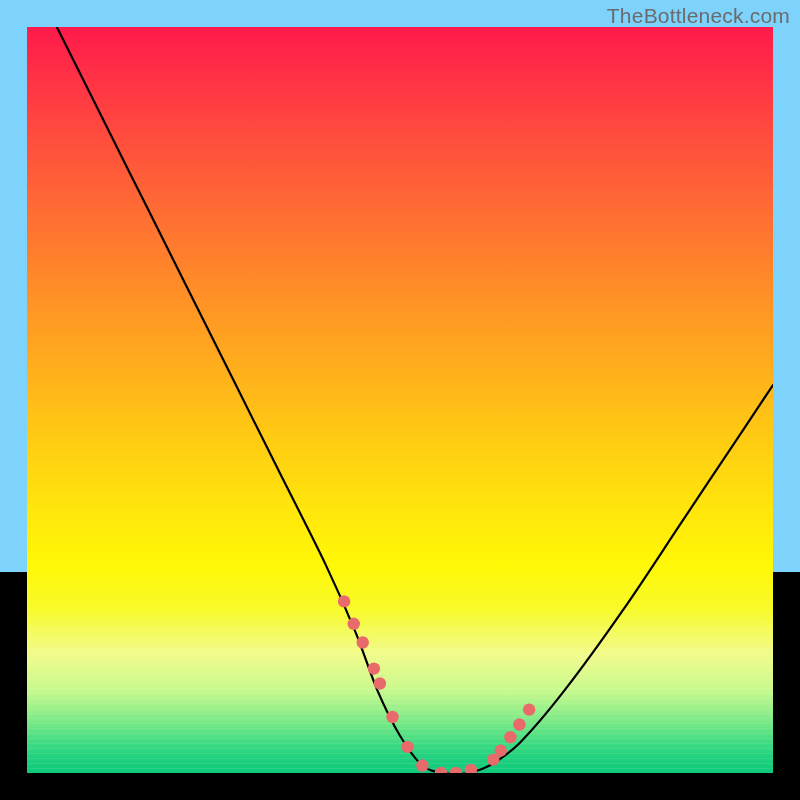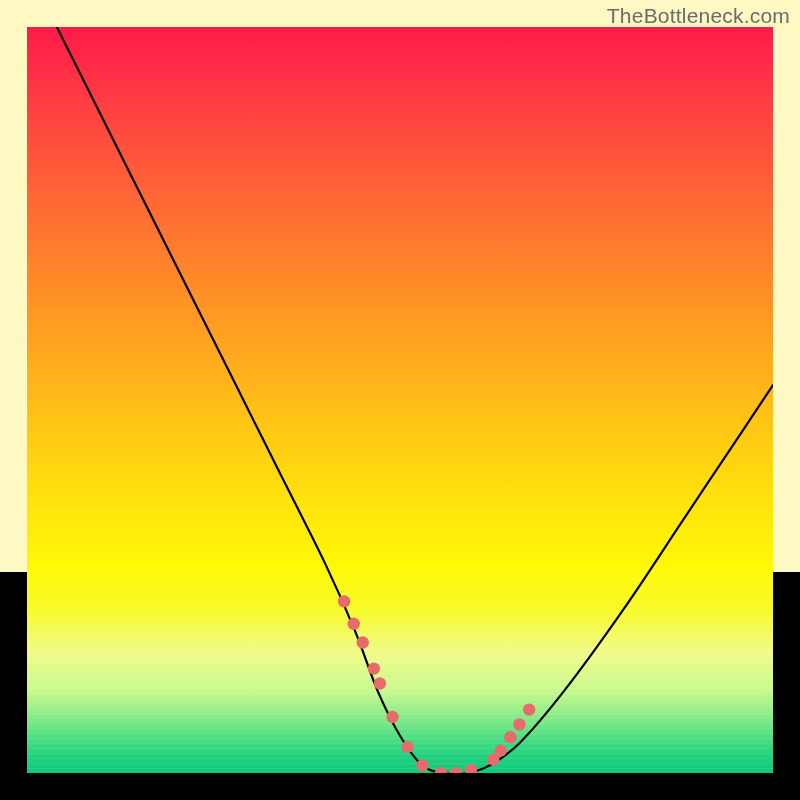--- a/index.html
+++ b/index.html
@@ -10,21 +10,21 @@
     overflow: hidden;
     background: #000;
     font-family: Arial, Helvetica, sans-serif;
   }
   .frame {
     position: absolute;
     left: 0;
     top: 0;
     width: 800px;
     height: 572px;
-    background: #fef9c3;
+    background: #7dd3fc;
   }
   .plot {
     position: absolute;
     left: 27px;
     top: 27px;
     width: 746px;
     height: 746px;
     overflow: hidden;
   }
   .gradient {

